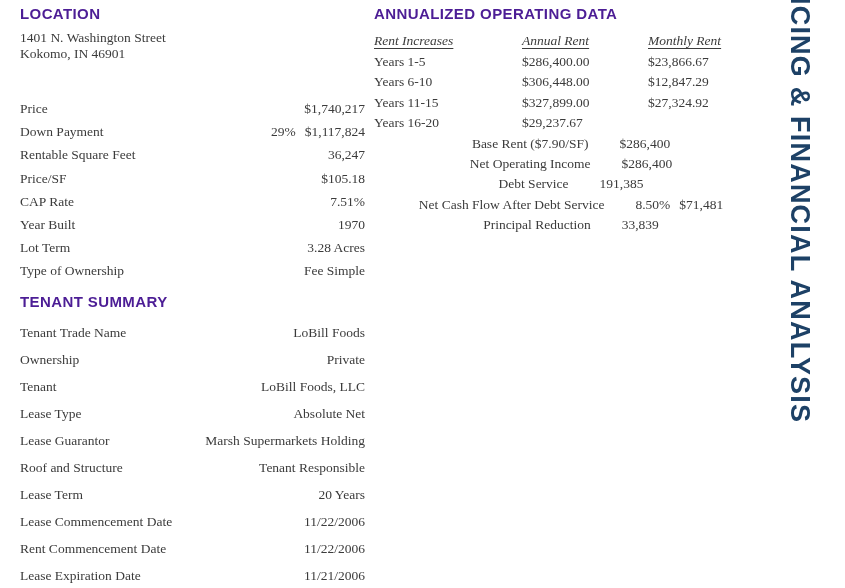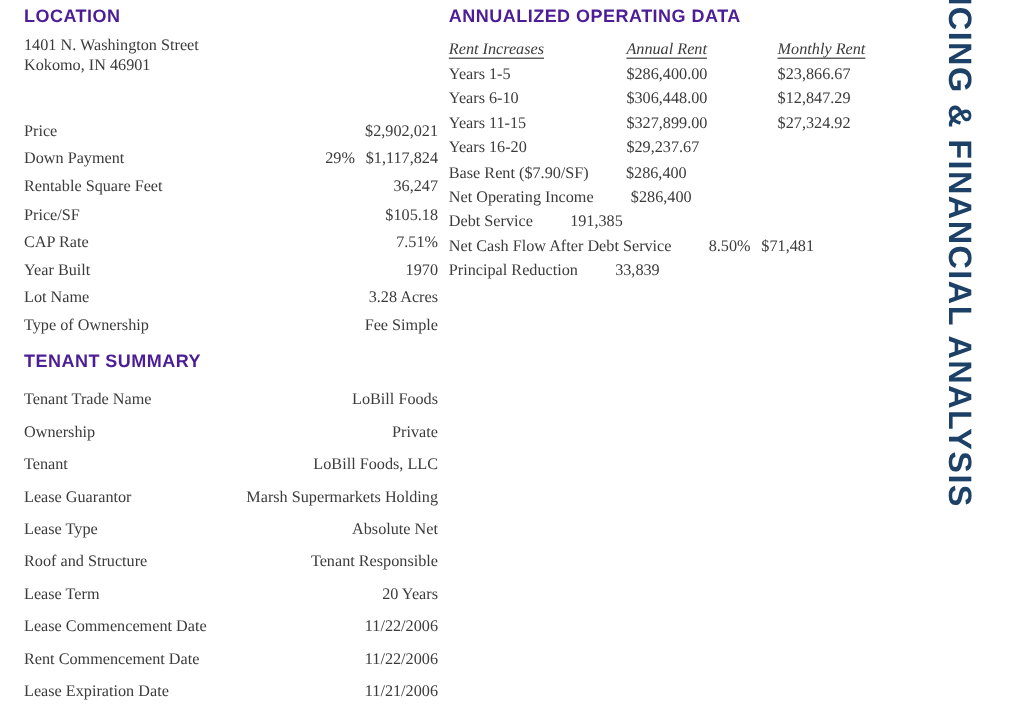--- a/index.html
+++ b/index.html
@@ -42,21 +42,21 @@
   .ops-table { margin-top:11px; font-size:13.5px; }
   .ot-head, .ot-row {
     display:grid; grid-template-columns:148px 126px 1fr;
     height:20.4px; line-height:16px; align-items:start;
   }
   .ot-head { height:21px; }
   .uh { text-decoration:underline; text-underline-offset:3px; text-decoration-thickness:1px;font-style:italic; }
 
   .fin-list { font-size:13.5px; }
   .fin-row {
-    display:flex; justify-content:flex-start; align-items:flex-start;
+    display:flex; justify-content:center; align-items:flex-start;
     height:20.4px; line-height:16px;gap:31px;
   }
   .fin-val { white-space:nowrap; }
 
   .total-row {
     display:flex; justify-content:space-between; align-items:center;
     height:19px; font-size:13.5px; line-height:16px;
     border:1px solid #c6c6c6;
     margin:2px 0 0 -5px; padding:0 3px 0 7px;
   }
@@ -76,21 +76,21 @@
 <div class="page">
 
   <div class="left-col">
     <h2 class="section-title">LOCATION</h2>
     <p class="address l1">1401 N. Washington Street</p>
     <p class="address l2">Kokomo, IN 46901</p>
 
     <div class="kv-list">
       <div class="kv-row">
         <span class="kv-label">Price</span>
-        <span class="kv-value"><span>$2,902,021</span></span>
+        <span class="kv-value"><span>$1,740,217</span></span>
       </div>
       <div class="kv-row">
         <span class="kv-label">Down Payment</span>
         <span class="kv-value"><span class="pct">29%</span><span>$1,117,824</span></span>
       </div>
       <div class="kv-row">
         <span class="kv-label">Rentable Square Feet</span>
         <span class="kv-value"><span>36,247</span></span>
       </div>
       <div class="kv-row">
@@ -99,21 +99,21 @@
       </div>
       <div class="kv-row">
         <span class="kv-label">CAP Rate</span>
         <span class="kv-value"><span>7.51%</span></span>
       </div>
       <div class="kv-row">
         <span class="kv-label">Year Built</span>
         <span class="kv-value"><span>1970</span></span>
       </div>
       <div class="kv-row">
-        <span class="kv-label">Lot Name</span>
+        <span class="kv-label">Lot Term</span>
         <span class="kv-value"><span>3.28 Acres</span></span>
       </div>
       <div class="kv-row">
         <span class="kv-label">Type of Ownership</span>
         <span class="kv-value"><span>Fee Simple</span></span>
       </div>
     </div>
   </div>
 
   <div class="tenant-sec">
@@ -125,26 +125,26 @@
       </div>
       <div class="kv-row">
         <span class="kv-label">Ownership</span>
         <span class="kv-value">Private</span>
       </div>
       <div class="kv-row">
         <span class="kv-label">Tenant</span>
         <span class="kv-value">LoBill Foods, LLC</span>
       </div>
       <div class="kv-row">
+        <span class="kv-label">Lease Type</span>
+        <span class="kv-value">Absolute Net</span>
+      </div>
+      <div class="kv-row">
         <span class="kv-label">Lease Guarantor</span>
         <span class="kv-value">Marsh Supermarkets Holding</span>
-      </div>
-      <div class="kv-row">
-        <span class="kv-label">Lease Type</span>
-        <span class="kv-value">Absolute Net</span>
       </div>
       <div class="kv-row">
         <span class="kv-label">Roof and Structure</span>
         <span class="kv-value">Tenant Responsible</span>
       </div>
       <div class="kv-row">
         <span class="kv-label">Lease Term</span>
         <span class="kv-value">20 Years</span>
       </div>
       <div class="kv-row">

